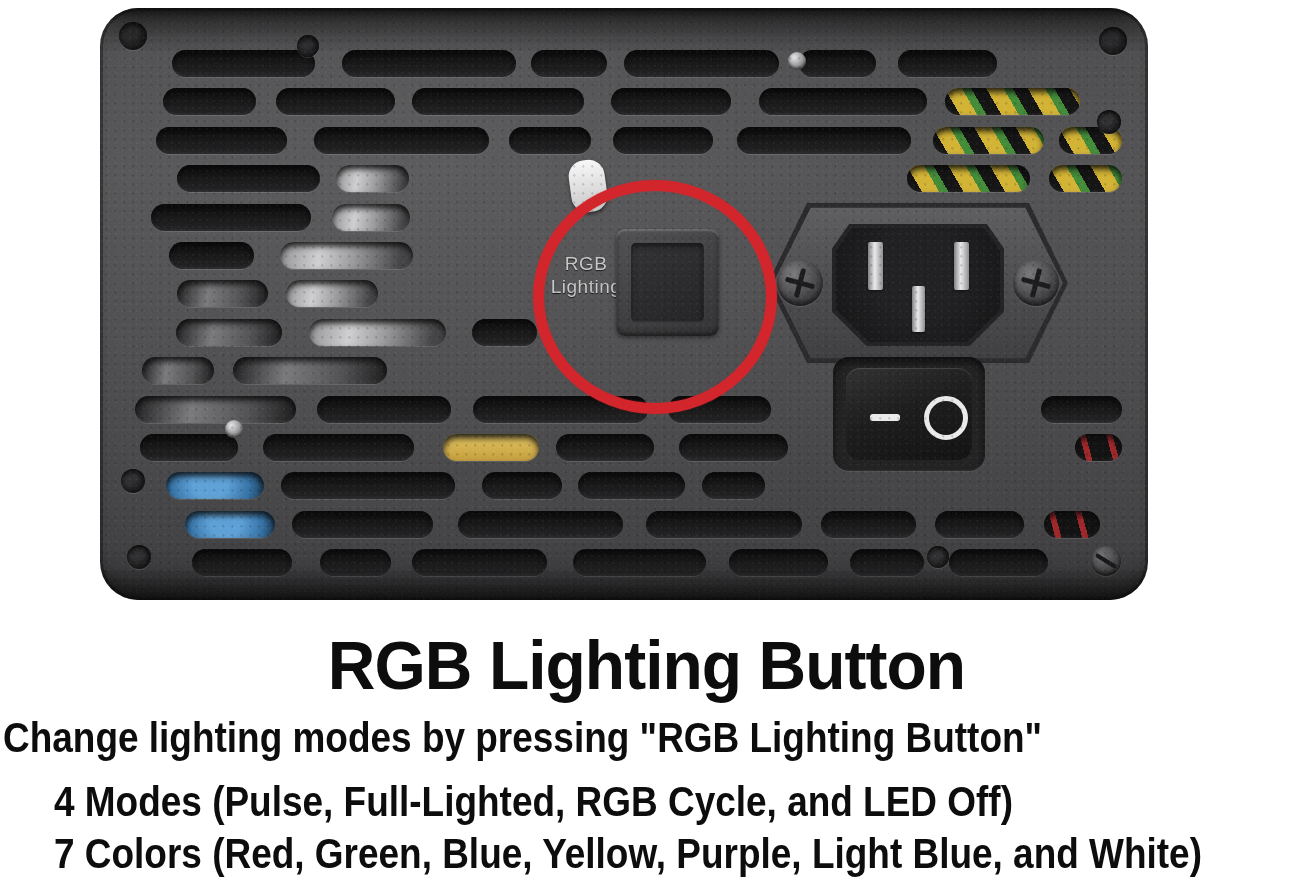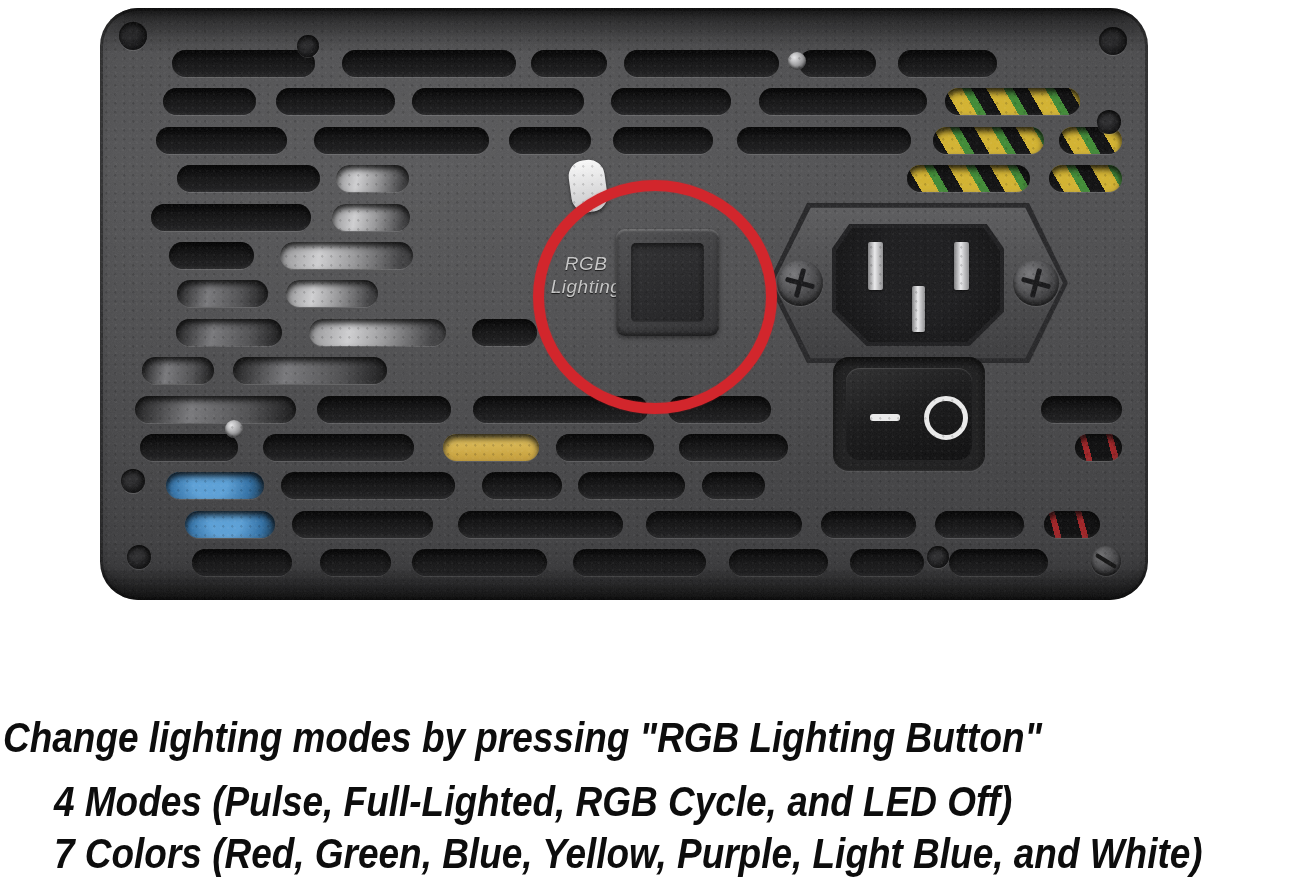--- a/index.html
+++ b/index.html
@@ -1,17 +1,17 @@
 <!DOCTYPE html>
 <html><head>
 <meta charset="utf-8">
 <style>
   html,body{margin:0;padding:0;}
   body{font-family:"Liberation Sans", sans-serif; background:#fff;}
-  .stage{position:relative; width:1293px; height:880px; background:#fff; overflow:hidden;font-style:italic;}
+  .stage{position:relative; width:1293px; height:880px; background:#fff; overflow:hidden;}
 
   
   .panel{
     position:absolute; left:100px; top:8px; width:1048px; height:592px;
     border-radius:38px; overflow:hidden;
     background:
       radial-gradient(circle at 30% 20%, rgba(255,255,255,.05), transparent 60%),
       linear-gradient(180deg,#323234 0,#4a4a4c 5%,#505052 28%,#474749 62%,#3d3d3f 90%,#2c2c2e 100%);
     box-shadow: inset 0 0 0 3px rgba(0,0,0,.4), inset 0 14px 16px -10px rgba(255,255,255,.14),
                 inset 0 -16px 20px -12px rgba(0,0,0,.75);
@@ -247,16 +247,17 @@
       <filter id="nz">
           <feTurbulence type="fractalNoise" baseFrequency="0.9" numOctaves="2" stitchTiles="stitch"></feTurbulence>
         <feColorMatrix type="matrix" values="0 0 0 0 0.55  0 0 0 0 0.55  0 0 0 0 0.55  0 0 0 0.6 0"></feColorMatrix>
         </filter>
       <rect width="100%" height="100%" filter="url(#nz)"></rect>
     </svg>
 
     <div class="red-circle" style="left:433px; top:172px; width:222px; height:212px;"></div>
   </div>
 
+  <div class="caption-title"><span>RGB Lighting Button</span></div>
   <div class="cap-line cap-line-1">Change lighting modes by pressing "RGB Lighting Button"</div>
   <div class="cap-line cap-line-2">4 Modes (Pulse, Full-Lighted, RGB Cycle, and LED Off)</div>
   <div class="cap-line cap-line-3">7 Colors (Red, Green, Blue, Yellow, Purple, Light Blue, and White)</div>
 </div>
 
 </body></html>

